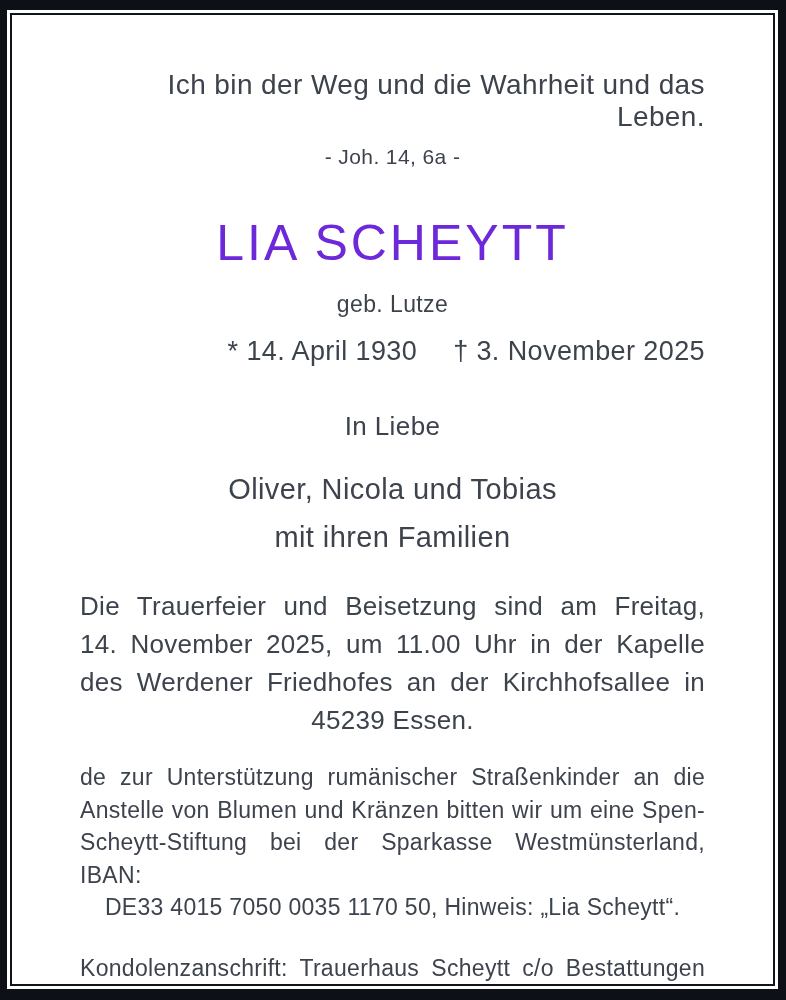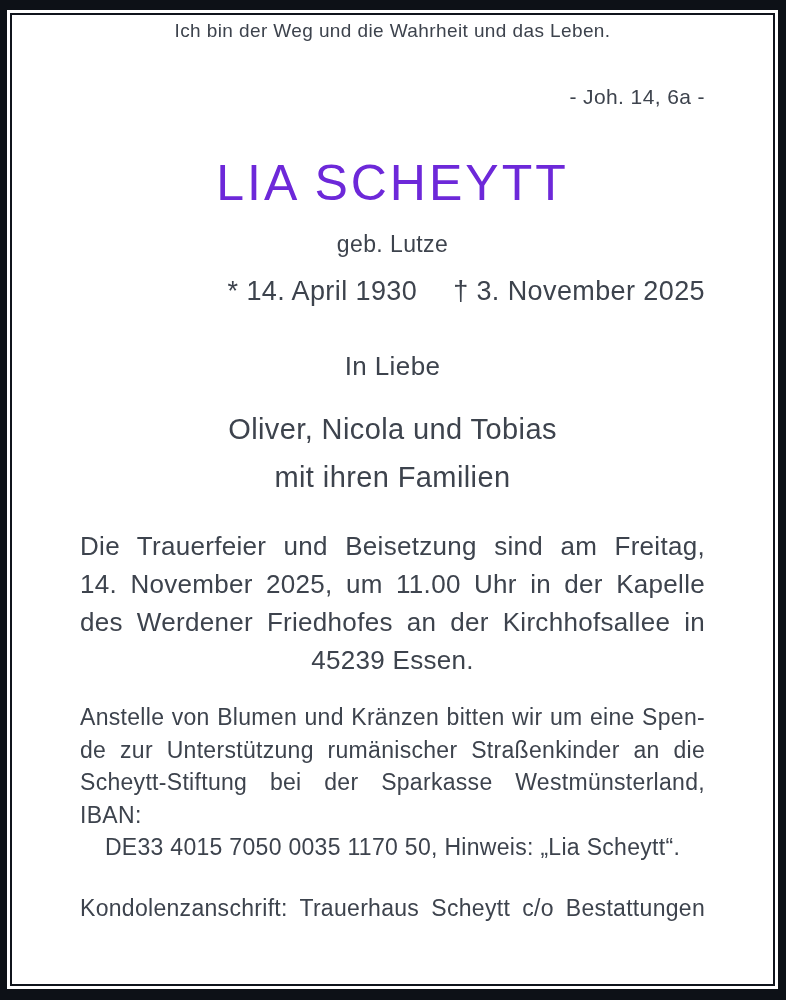--- a/index.html
+++ b/index.html
@@ -34,31 +34,32 @@
     width: 100%;
     height: 100%;
     background: #ffffff;
     border: 2px solid #10141c;
     padding: 0 68px;
     text-align: center;
   }
 
   
   .quote {
-    font-size: 19px;
+    margin-top: 54px;
+    font-size: 28px;
     line-height: 32px;
     letter-spacing: 0.4px;
+    text-align: right;
   }
 
   .quote-source {
-    margin-top: 36px;
+    margin-top: 10px;
     font-size: 21px;
     line-height: 28px;
     letter-spacing: 0.4px;
-    text-align: right;
   }
 
   .name {
     margin-top: 44px;
     font-size: 50px;
     line-height: 56px;
     letter-spacing: 3px;
     font-weight: 400;
     color: #6d28d9;
   }
@@ -152,22 +153,22 @@
         </div>
 
       <div class="para funeral">
           <div class="line">Die Trauerfeier und Beisetzung sind am Freitag,</div>
           <div class="line">14. November 2025, um 11.00 Uhr in der Kapelle</div>
           <div class="line">des Werdener Friedhofes an der Kirchhofsallee in</div>
           <div class="line last">45239 Essen.</div>
         </div>
 
       <div class="para donation">
+          <div class="line">de zur Unterstützung rumänischer Straßenkinder an die</div>
           <div class="line">Anstelle von Blumen und Kränzen bitten wir um eine Spen-</div>
-          <div class="line">de zur Unterstützung rumänischer Straßenkinder an die</div>
           <div class="line">Scheytt-Stiftung bei der Sparkasse Westmünsterland, IBAN:</div>
           <div class="line last">DE33 4015 7050 0035 1170 50, Hinweis: „Lia Scheytt“.</div>
         </div>
 
       <div class="para condolence">
           <div class="line">Kondolenzanschrift: Trauerhaus Scheytt c/o Bestattungen</div>
         </div>
 
     </div>
   </div>

